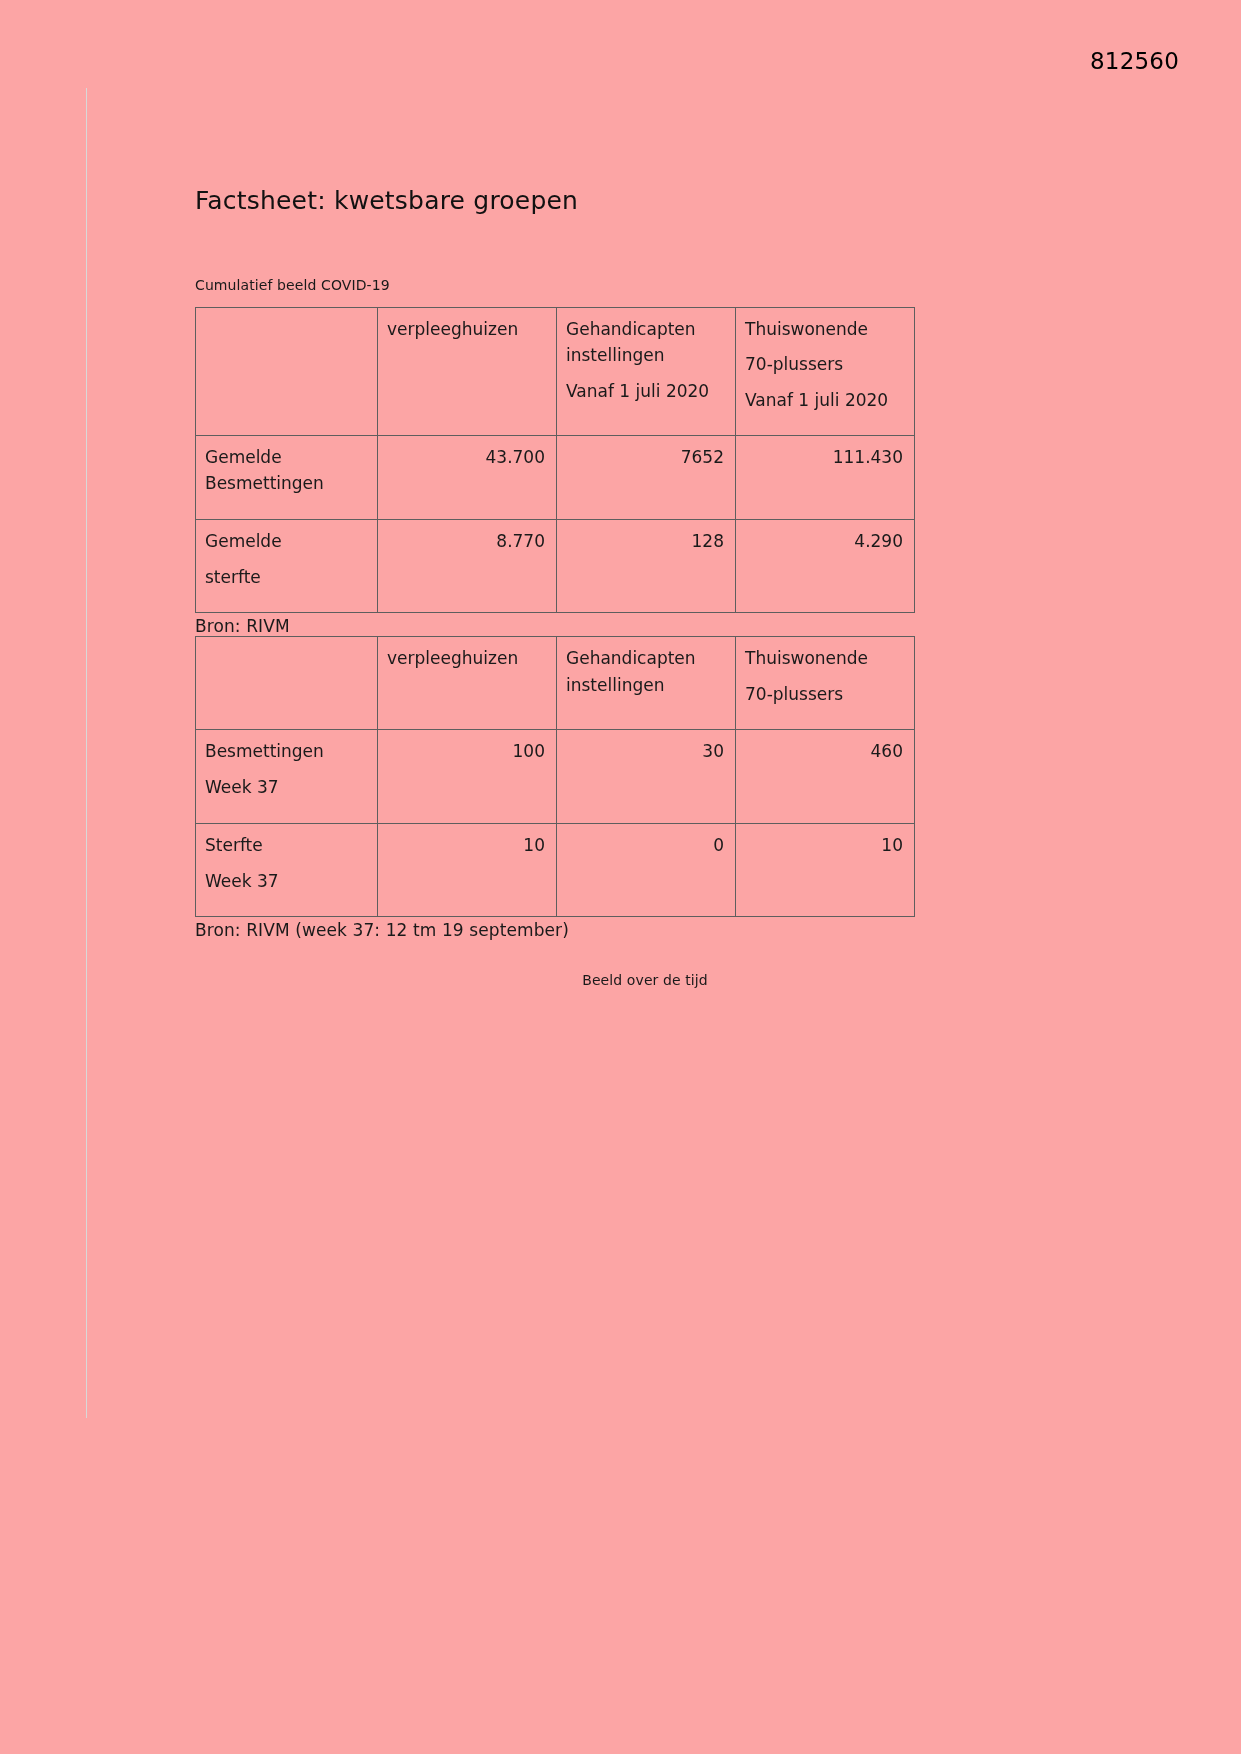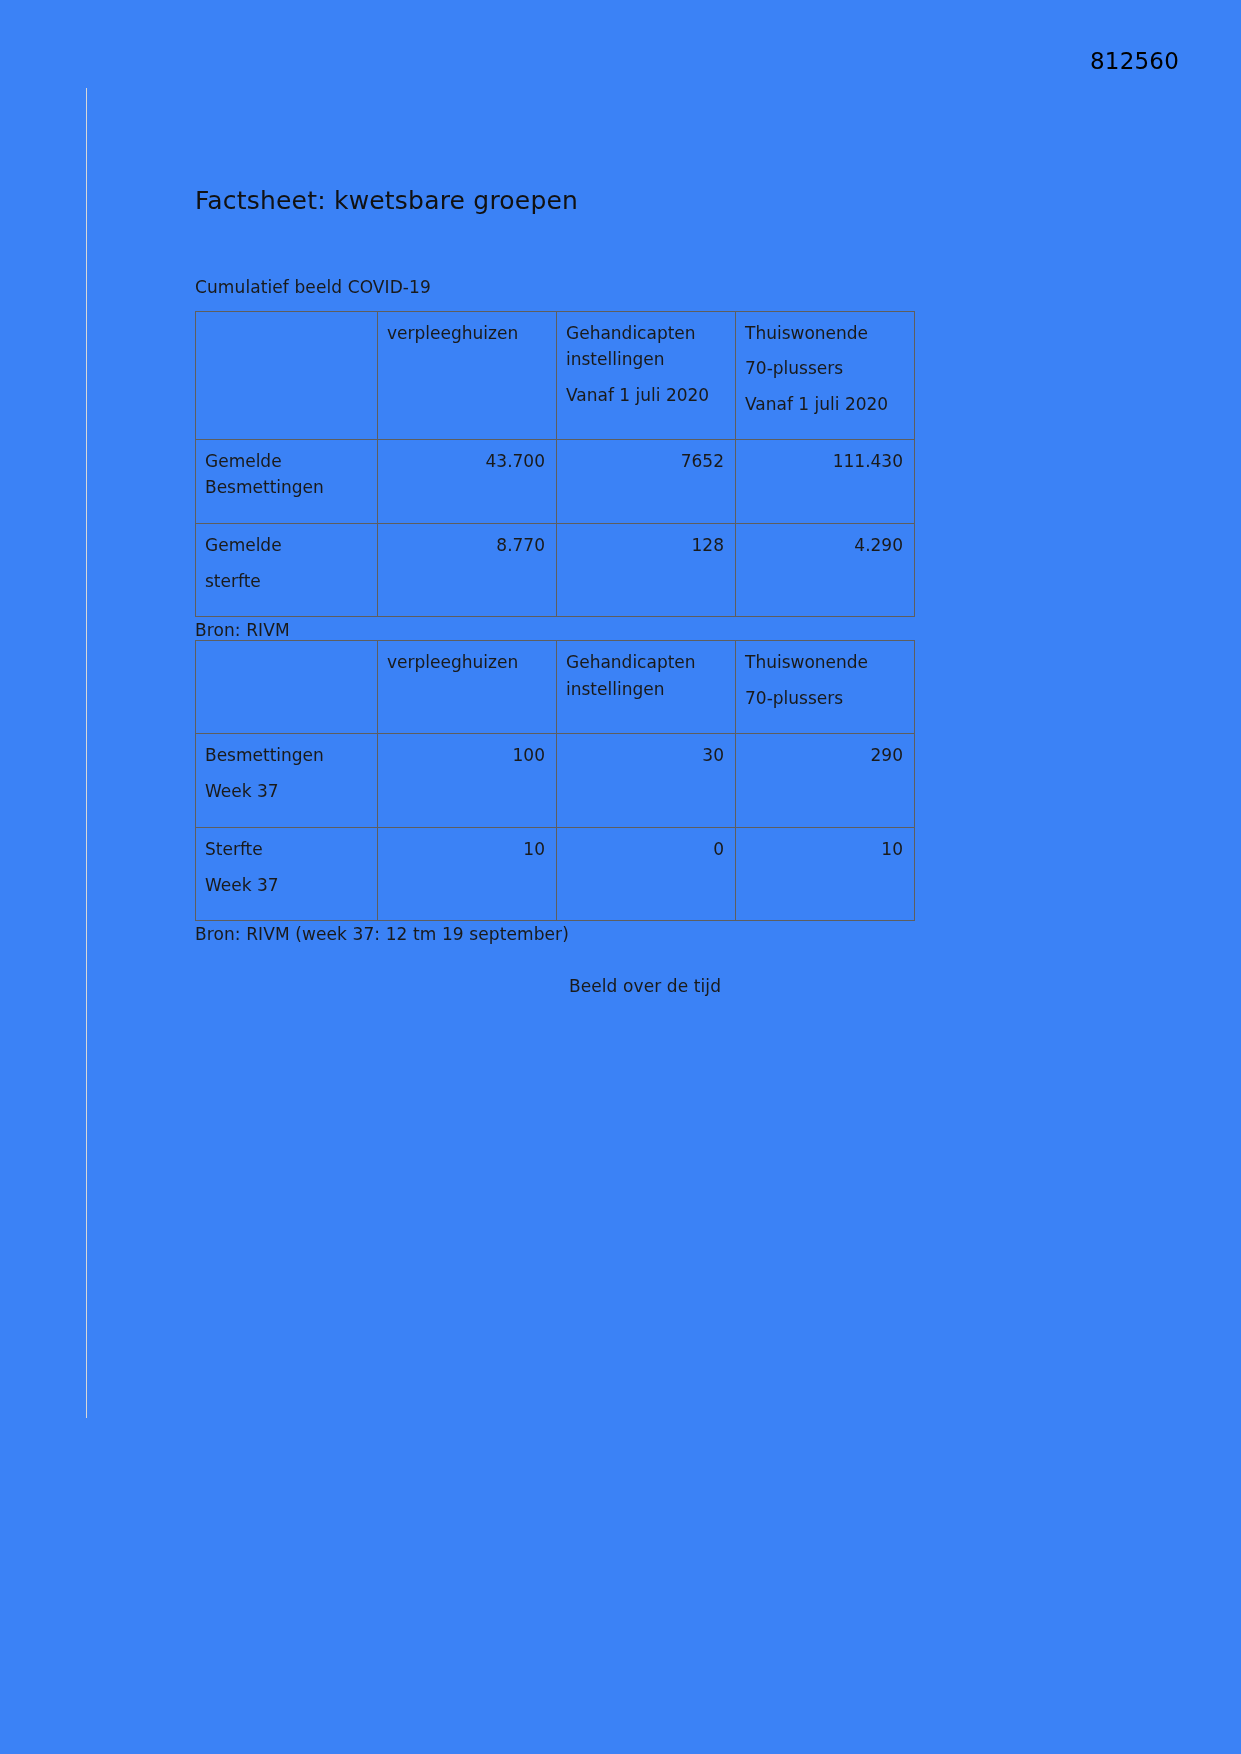--- a/index.html
+++ b/index.html
@@ -8,21 +8,21 @@
     background: #ffffff;
   }
   body {
     font-family: "DejaVu Sans", sans-serif;
     color: #000000;
   }
   .page {
     position: relative;
     width: 1241px;
     height: 1754px;
-    background: #3b82f6;
+    background: #fca5a5;
     box-sizing: border-box;
     overflow: hidden;
   }
   
   .page-edge-rule {
     position: absolute;
     left: 86px;
     top: 88px;
     width: 1px;
     height: 1330px;
@@ -43,21 +43,21 @@
     width: 900px;
   }
   .doc-title {
     font-size: 25px;
     font-weight: normal;
     letter-spacing: 0.2px;
     margin: 0 0 62px 0;
     color: #111;
   }
   .section-heading {
-    font-size: 17px;
+    font-size: 14px;
     font-weight: normal;
     color: #1a1a1a;
     margin: 0 0 14px 0;
     letter-spacing: 0.1px;
   }
   .section-heading.second { margin-top: 34px; }
   .section-heading.third  { margin-top: 32px; text-align: center; }
 
   table.factsheet {
     border-collapse: collapse;
@@ -192,21 +192,21 @@
       </thead>
       <tbody>
         <tr class="t2-row">
           <td>
             <span class="cell-line">Besmettingen</span>
             <span class="cell-gap"></span>
             <span class="cell-line">Week 37</span>
           </td>
           <td class="num">100</td>
           <td class="num">30</td>
-          <td class="num">290</td>
+          <td class="num">460</td>
         </tr>
         <tr class="t2-row">
           <td>
             <span class="cell-line">Sterfte</span>
             <span class="cell-gap"></span>
             <span class="cell-line">Week 37</span>
           </td>
           <td class="num">10</td>
           <td class="num">0</td>
           <td class="num">10</td>

